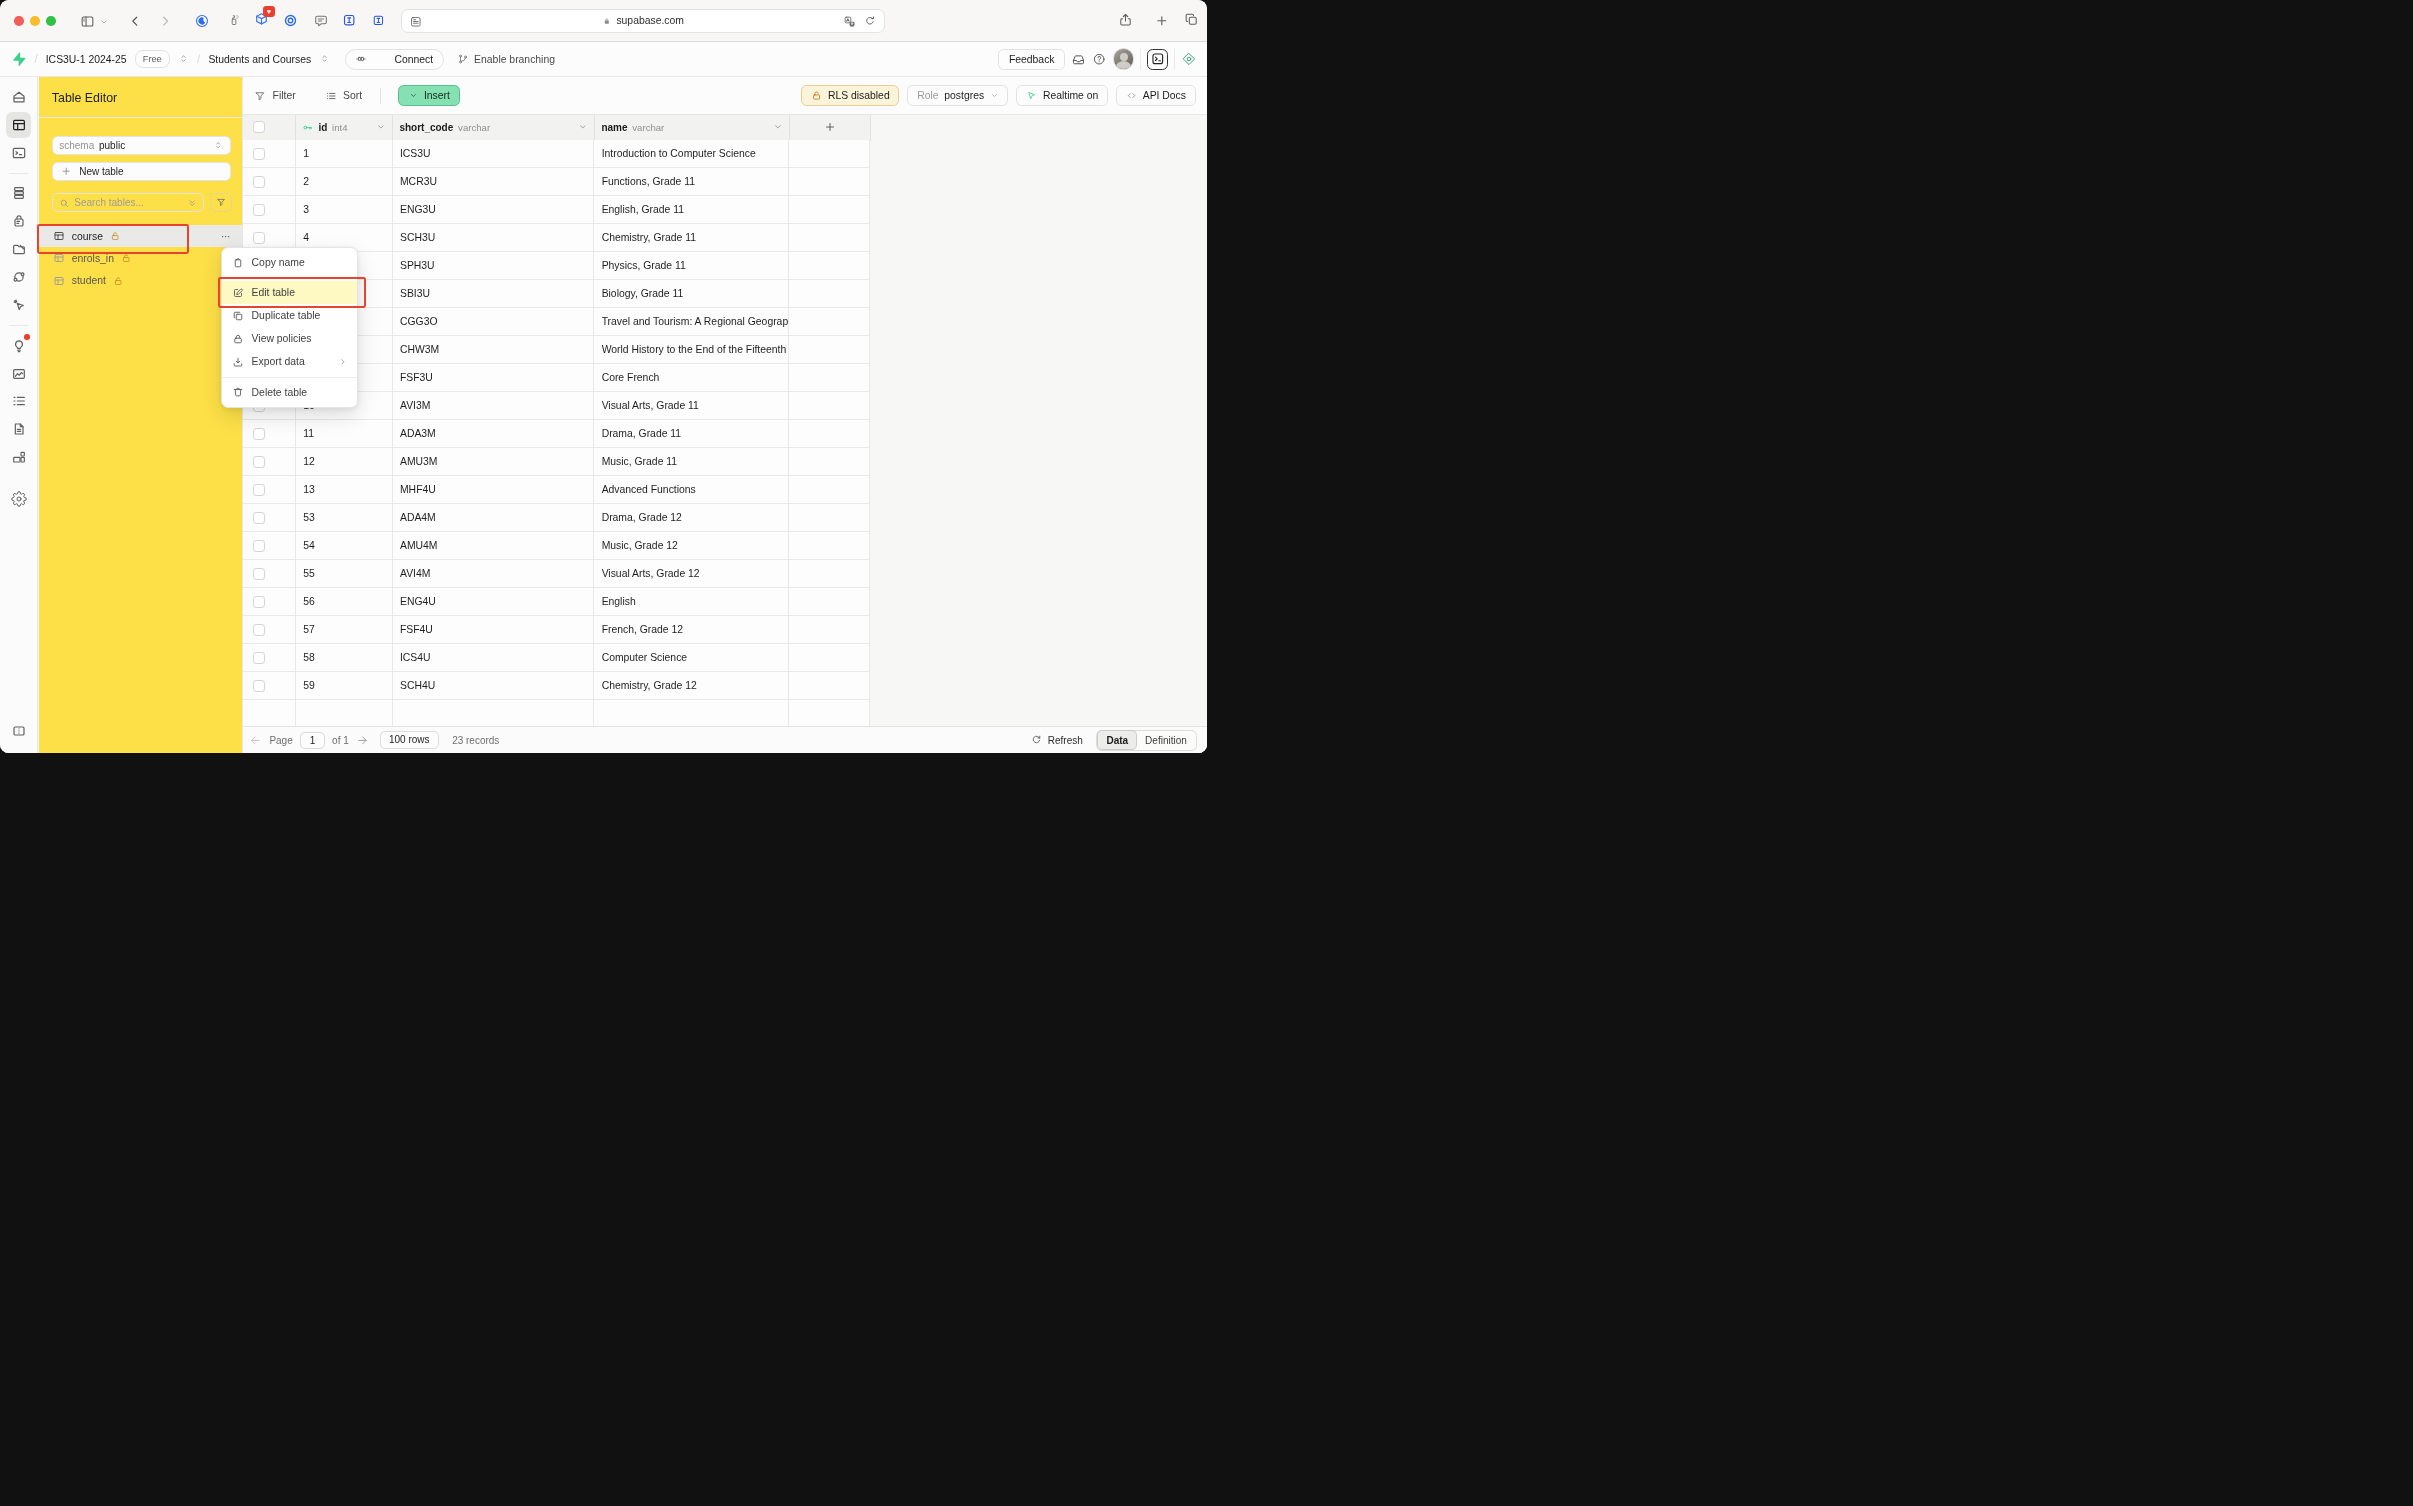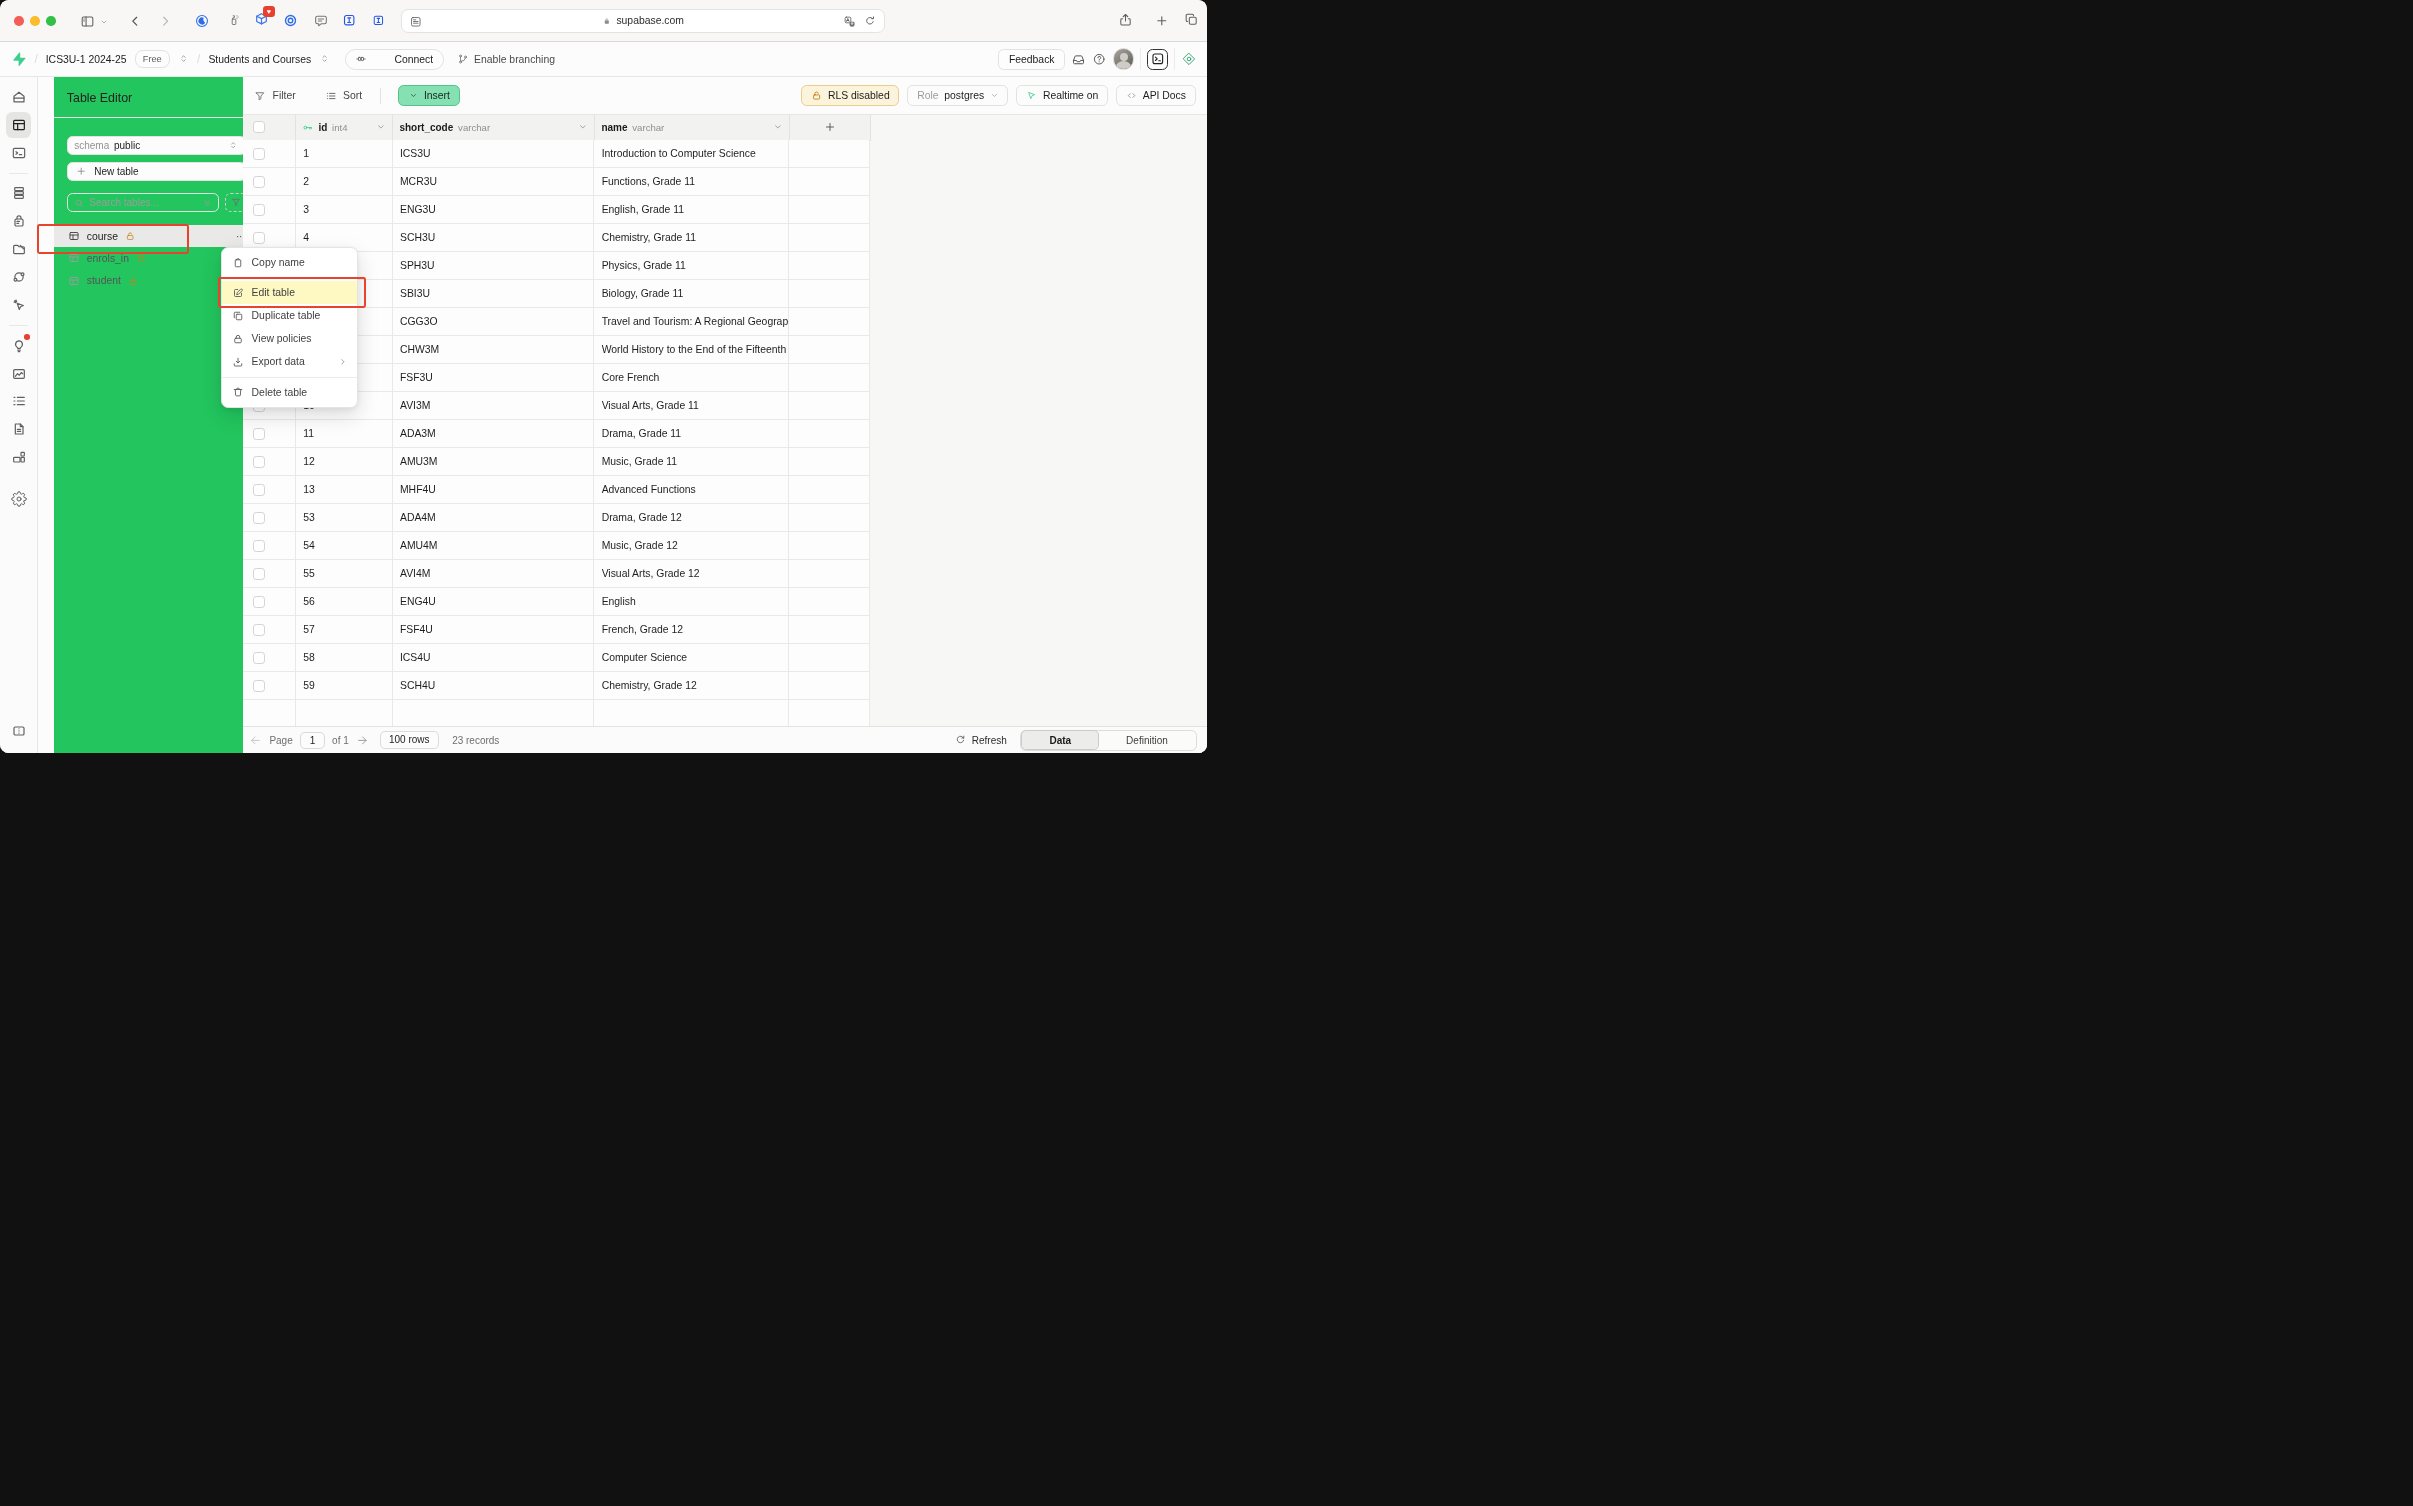--- a/index.html
+++ b/index.html
@@ -35,21 +35,21 @@
   
   .rail{position:absolute;left:0;top:77px;width:38px;bottom:0;background:#fbfbfb;border-right:0.8px solid #e7e7e6;box-sizing:border-box;
         display:flex;flex-direction:column;align-items:center;padding-top:7.2px;}
   .rail-item{width:25.5px;height:25.5px;margin-bottom:2.4px;border-radius:6.4px;display:flex;align-items:center;justify-content:center;color:#606060;position:relative;}
   .rail-item.active{background:#e5e5e4;color:#1f1f1f;}
   .rail-item .ic{width:16px;height:16px;}
   .rail-div{width:19px;height:0.8px;background:#e8e8e7;margin:4.8px 0 7.2px;}
   .rail-dot{position:absolute;right:1.6px;top:1.6px;width:5.6px;height:5.6px;border-radius:50%;background:#e8402c;}
 
   
-  .sidebar{position:absolute;left:39px;top:77px;width:204px;bottom:0;background:#22c55e;border-right:0.8px solid #e7e7e6;box-sizing:border-box;margin-left:15px;}
+  .sidebar{position:absolute;left:39px;top:77px;width:204px;bottom:0;background:#fde047;border-right:0.8px solid #e7e7e6;box-sizing:border-box;}
   .sb-title{position:absolute;left:12.8px;top:14.4px;font-size:12.4px;font-weight:500;color:#222;}
   .sb-div{position:absolute;left:0;right:0;top:40px;height:0.8px;background:#e9e9e8;}
   .sb-select{position:absolute;left:12.8px;top:59px;width:179px;height:19px;border:0.8px solid #e3e3e2;border-radius:5.6px;background:#fcfcfc;
              display:flex;align-items:center;gap:4.8px;padding:0 6.4px;font-size:10px;box-sizing:border-box;}
   .sb-newtable{position:absolute;left:12.8px;top:85px;width:179px;height:19px;border:0.8px solid #e3e3e2;border-radius:5.6px;background:#fcfcfc;
                display:flex;align-items:center;gap:8px;padding:0 8px;font-size:10px;color:#1d1d1d;box-sizing:border-box;}
   .sb-search{position:absolute;left:12.8px;top:116px;width:152px;height:19px;border:0.8px solid #e3e3e2;border-radius:5.6px;box-sizing:border-box;}
   .sb-search input{position:absolute;inset:0;border:0;background:transparent;outline:none;padding-left:21.5px;padding-right:19px;font-size:10px;color:#333;font-family:inherit;}
   .sb-search input::placeholder{color:#9d9d9c;}
   .sb-filterbtn{position:absolute;left:171px;top:116px;width:22.3px;height:19px;border:0.8px dashed #cfcfce;border-radius:5.6px;display:flex;align-items:center;justify-content:center;color:#6e6e6e;box-sizing:border-box;}
@@ -87,21 +87,21 @@
   .w-nm{width:195px;}
   .w-pl{width:81px;justify-content:center;color:#5f5f5f;}
 
   .gfooter{position:absolute;left:0;right:0;bottom:0;height:27px;background:#fbfbfb;border-top:0.8px solid #e3e3e2;box-sizing:border-box;
            display:flex;align-items:center;padding:0 10.4px 0 6.4px;font-size:10px;color:#6e6e6e;gap:7.2px;}
   .pg-input{width:25px;height:17px;border:0.8px solid #d9d9d8;border-radius:4.8px;background:#fcfcfc;text-align:center;font-size:10px;color:#1c1c1c;font-family:inherit;box-sizing:border-box;}
   .ftr-btn{height:18.4px;display:flex;align-items:center;padding:0 8px;border:0.8px solid #dcdcdb;border-radius:4.8px;background:#fcfcfc;color:#1c1c1c;box-sizing:border-box;}
   .ftr-right{margin-left:auto;display:flex;align-items:center;gap:12.8px;}
   .refresh{display:flex;align-items:center;gap:5.6px;color:#2b2b2b;}
   .seg{display:flex;align-items:center;height:21px;border:0.8px solid #dcdcdb;border-radius:5.6px;background:#fbfbfa;box-sizing:border-box;padding:0.8px;}
-  .seg-item{height:17.6px;display:flex;align-items:center;padding:0 27px;border-radius:4.8px;color:#3d3d3d;}
+  .seg-item{height:17.6px;display:flex;align-items:center;padding:0 8px;border-radius:4.8px;color:#3d3d3d;}
   .seg-item.active{background:#ececeb;border:0.8px solid #cbcbca;color:#1b1b1b;font-weight:700;}
 
   
   .ctxmenu{position:absolute;left:221px;top:247px;width:137px;background:#fff;border:0.8px solid #e4e4e3;border-radius:7.2px;
            box-shadow:0 8px 21px rgba(0,0,0,.13),0 1.6px 4.8px rgba(0,0,0,.06);padding:3.2px 0;z-index:40;box-sizing:border-box;}
   .mi{height:23px;display:flex;align-items:center;gap:8px;padding:0 9.6px;font-size:10.4px;color:#404040;text-align:center;}
   .mi .ic{width:12px;height:12px;color:#5a5a5a;flex:none;}
   .mi.hl{background:#fef9c3;}
   .mi .sub{margin-left:auto;width:9.6px;height:9.6px;color:#8a8a8a;}
   .mdiv{height:0.8px;background:#ececeb;margin:3.2px 0;}

